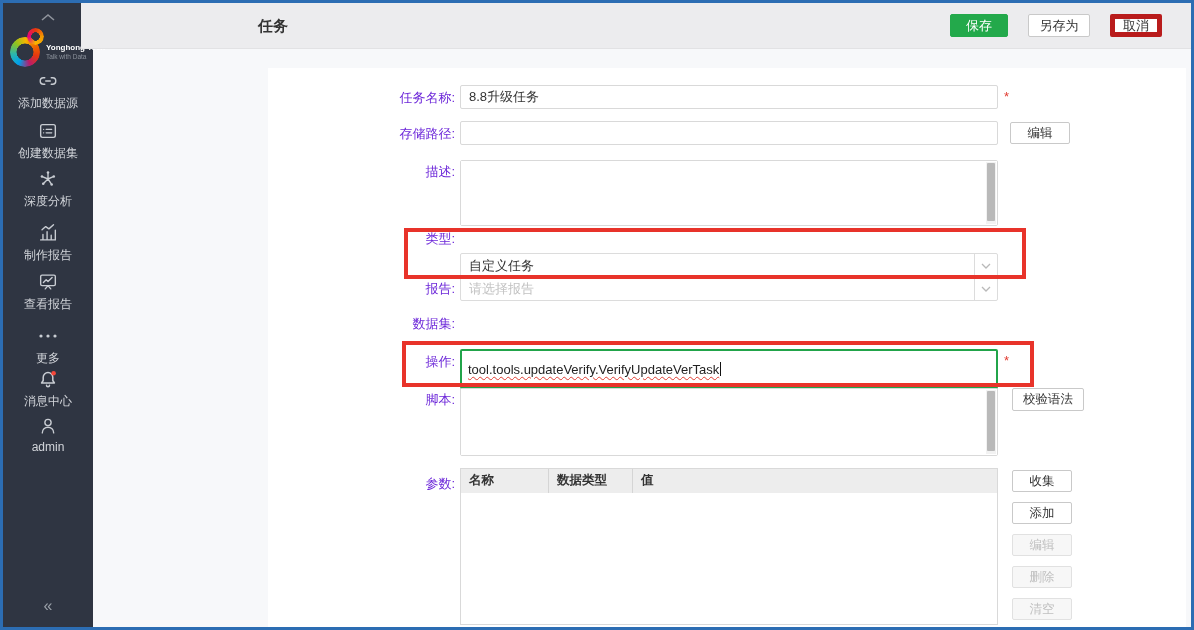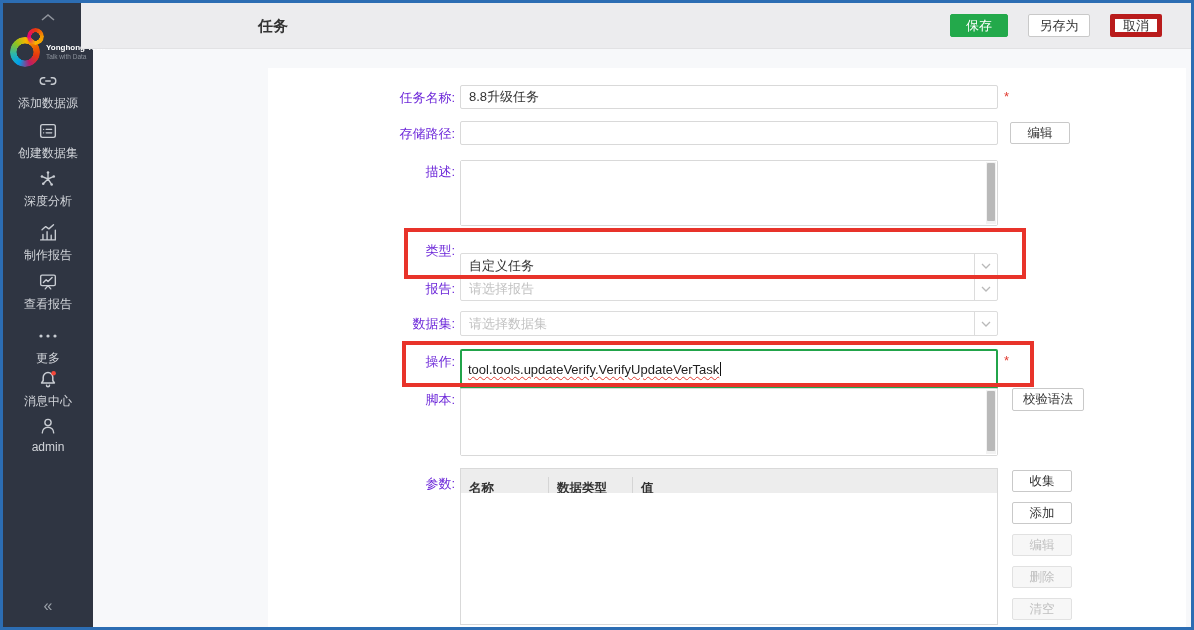--- a/index.html
+++ b/index.html
@@ -64,21 +64,21 @@
   .caret { display:inline-block; width:1px; height:14px; background:#111; margin-left:1px; }
 
   .sbtn { position:absolute; height:22px; background:#fff; border:1px solid #c9c9c9; border-radius:2px; font-size:12.5px; color:#333; display:flex; align-items:center; justify-content:center; box-sizing:border-box; cursor:pointer; }
   .sbtn.disabled { background:#f7f7f7; border-color:#e1e1e1; color:#c0c0c0; cursor:default; }
   .edit-btn { left:742px; top:54px; width:60px; }
   .validate-btn { left:744px; top:320px; width:72px; height:23px; }
   .pbtn { left:744px; width:60px; }
 
   .params-table { position:absolute; left:192px; top:400px; width:538px; bottom:2px; border:1px solid #d9d9d9; background:#fff; box-sizing:border-box; }
   .params-head { display:flex; height:24px; background:#ededed; border-bottom:1px solid #d9d9d9; font-size:12.5px; font-weight:bold; color:#333; }
-  .ph-cell { line-height:23px; padding:0 8px; box-sizing:border-box; border-right:1px solid #d5d5d5;margin-top:8px; }
+  .ph-cell { line-height:23px; padding:0 8px; box-sizing:border-box; border-right:1px solid #d5d5d5; }
   .ph-c1 { width:88px; } .ph-c2 { width:84px; } .ph-c3 { flex:1; border-right:none; }
   .params-body { position:absolute; left:0; right:0; top:24px; bottom:0; background:#fff; }
 
   .anno { position:absolute; border:4px solid #e8332a; z-index:20; pointer-events:none; }
   .anno-type { left:401px; top:225px; width:614px; height:43px; }
   .anno-oper { left:399px; top:338px; width:624px; height:38px; }
 </style>
 </head>
 <body>
 
@@ -200,49 +200,41 @@
   <div class="sbtn edit-btn">编辑</div>
 
   <div class="flabel" style="top:95px;">描述:</div>
   <div class="ta-wrap" style="top:92px; height:66px;">
     <textarea style=""></textarea>
     <div class="ta-scroll">
       <div class="ta-thumb"></div>
     </div>
   </div>
 
-  <div class="flabel" style="top:174px;">类型:</div>
+  <div class="flabel" style="top:162px;">类型:</div>
   <div class="select" style="top:170px;margin-top:15px;">
     <span class="select-value">自定义任务</span>
     <div class="select-arrow">
       <svg width="10" height="6" viewBox="0 0 10 6">
           <path d="M1 1l4 4 4-4" stroke="#b9b9b9" fill="none" stroke-width="1.3"></path>
         </svg>
     </div>
   </div>
 
   <div class="flabel" style="top:212px;">报告:</div>
   <div class="select" style="top:208px;">
     <span class="select-value placeholder">请选择报告</span>
     <div class="select-arrow">
       <svg width="10" height="6" viewBox="0 0 10 6">
           <path d="M1 1l4 4 4-4" stroke="#b9b9b9" fill="none" stroke-width="1.3"></path>
         </svg>
     </div>
   </div>
 
   <div class="flabel" style="top:247px;">数据集:</div>
-  <div class="select" style="top:243px;">
-    <span class="select-value placeholder">请选择数据集</span>
-    <div class="select-arrow">
-      <svg width="10" height="6" viewBox="0 0 10 6">
-          <path d="M1 1l4 4 4-4" stroke="#b9b9b9" fill="none" stroke-width="1.3"></path>
-        </svg>
-    </div>
-  </div>
 
   <div class="flabel" style="top:285px;">操作:</div>
   <div class="op-input" style="top:281px;">
     <span class="op-text">tool.tools.updateVerify.VerifyUpdateVerTask</span>
     <span class="caret"></span>
   </div>
   <div class="req" style="top:285px;">*</div>
 
   <div class="flabel" style="top:323px;">脚本:</div>
   <div class="ta-wrap" style="top:320px; height:68px;">

